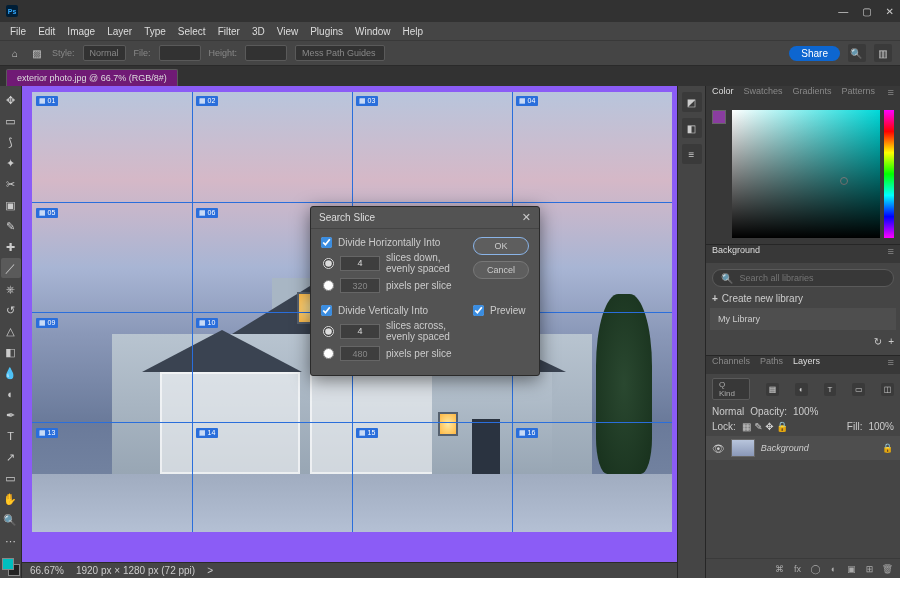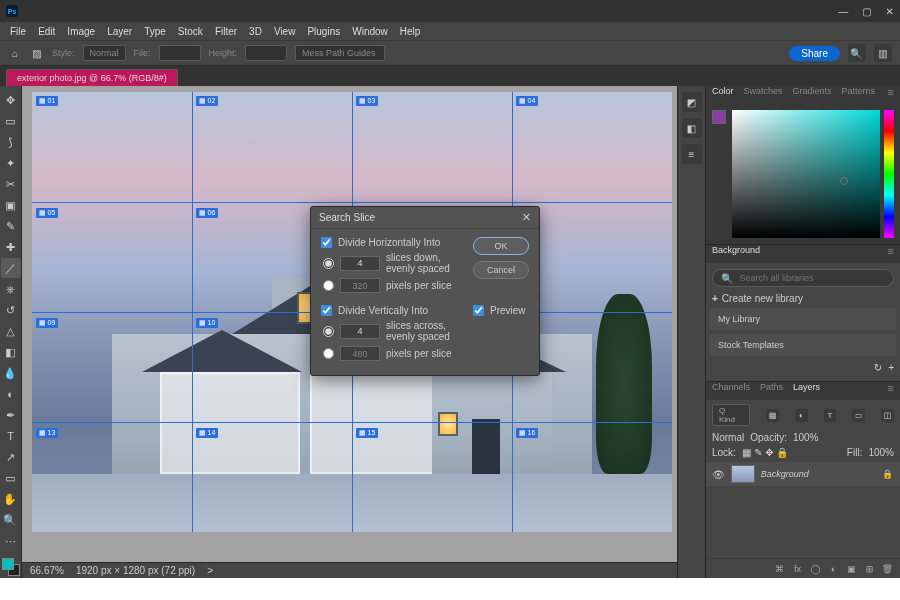--- a/index.html
+++ b/index.html
@@ -12,29 +12,29 @@
 .menubar{height:18px;background:#454545;display:flex;align-items:center;padding:0 10px;gap:12px}
 .menubar span{color:#ddd;font-size:10px;cursor:pointer}
 .optionsbar{height:26px;background:#454545;display:flex;align-items:center;padding:0 8px;gap:8px;border-top:1px solid #393939;border-bottom:1px solid #2a2a2a}
 .optionsbar .hicon{width:14px;height:14px;display:flex;align-items:center;justify-content:center}
 .optionsbar .lbl{color:#888;font-size:9px}
 .optionsbar .fld{background:#323232;border:1px solid #5a5a5a;border-radius:2px;padding:1px 6px;color:#888;font-size:9px;min-width:42px;height:16px;display:flex;align-items:center}
 .optionsbar .spacer{flex:1}
 .optionsbar .sharebtn{background:#0d66d0;color:#fff;border-radius:10px;padding:2px 12px;font-size:10px;cursor:pointer}
 .optionsbar .rbtn{width:18px;height:18px;display:flex;align-items:center;justify-content:center;background:#3a3a3a;border-radius:2px;cursor:pointer}
 .tabbar{height:20px;background:#323232;display:flex;align-items:flex-end;padding-left:6px}
-.tabbar .tab{background:#be185d;padding:3px 10px;font-size:9px;color:#ddd;border-top:1px solid #5a5a5a;border-left:1px solid #5a5a5a;border-right:1px solid #5a5a5a;border-radius:2px 2px 0 0}
+.tabbar .tab{background:#701a75;padding:3px 10px;font-size:9px;color:#ddd;border-top:1px solid #5a5a5a;border-left:1px solid #5a5a5a;border-right:1px solid #5a5a5a;border-radius:2px 2px 0 0}
 .workspace{flex:1;display:flex;background:#252525;position:relative;overflow:hidden}
 .toolbar{width:22px;background:#454545;display:flex;flex-direction:column;align-items:center;padding-top:4px;gap:1px;border-right:1px solid #2a2a2a}
 .toolbar .tool{width:20px;height:20px;display:flex;align-items:center;justify-content:center;border-radius:2px;cursor:pointer;font-size:11px;color:#ccc}
 .toolbar .tool.active{background:#5a5a5a}
 .toolbar .swatches{margin-top:6px;position:relative;width:18px;height:18px}
 .toolbar .swatches .fg{position:absolute;top:0;left:0;width:12px;height:12px;background:#00bfbf;border:1px solid #888;z-index:2}
 .toolbar .swatches .bg{position:absolute;bottom:0;right:0;width:12px;height:12px;background:#222;border:1px solid #888}
-.canvas-wrap{position:relative;flex:1;background:#a3a3a3;overflow:hidden}
+.canvas-wrap{position:relative;flex:1;background:#8b5cf6;overflow:hidden}
 .canvas{position:absolute;left:10px;top:6px;width:640px;height:440px;background:linear-gradient(to bottom,#b8c5dc 0%,#d5b8c7 20%,#a8b5d4 40%,#8a98b8 55%,#6a7a9a 75%,#7a8aa5 100%);overflow:hidden}
 .canvas .house{position:absolute;bottom:58px;left:80px;width:480px;height:240px}
 .canvas .house .body{position:absolute;bottom:0;left:0;width:100%;height:140px;background:linear-gradient(#b8c4d0,#98a6b4)}
 .canvas .house .garage{position:absolute;bottom:0;left:48px;width:290px;height:102px;display:flex;gap:10px}
 .canvas .house .garage .door{flex:1;background:rgba(255,255,255,.55);border:2px solid rgba(255,255,255,.6)}
 .canvas .house .roof-main{position:absolute;bottom:140px;left:120px;width:260px;height:0;border-left:130px solid transparent;border-right:130px solid transparent;border-bottom:80px solid #3a4351}
 .canvas .house .roof-left{position:absolute;bottom:102px;left:30px;width:160px;height:0;border-left:80px solid transparent;border-right:80px solid transparent;border-bottom:42px solid #3a4351}
 .canvas .house .upper{position:absolute;bottom:140px;left:160px;width:180px;height:56px;background:#a8b6c4}
 .canvas .house .win{position:absolute;width:30px;height:32px;background:radial-gradient(#ffe9a0,#ffb742);border:2px solid #55606e}
 .canvas .house .w1{bottom:150px;left:185px}
@@ -108,21 +108,21 @@
       <span>✕</span>
     </div>
   </div>
 
   <div class="menubar">
     <span>File</span>
     <span>Edit</span>
     <span>Image</span>
     <span>Layer</span>
     <span>Type</span>
-    <span>Stock</span>
+    <span>Select</span>
     <span>Filter</span>
     <span>3D</span>
     <span>View</span>
     <span>Plugins</span>
     <span>Window</span>
     <span>Help</span>
   </div>
 
   <div class="optionsbar">
     <div class="hicon">⌂</div>
@@ -255,21 +255,20 @@
         </div>
         <div class="srch">
           <span>🔍</span>
           <input placeholder="Search all libraries" style="">
         </div>
         <div class="newlib">
             <b>+</b>
             <span>Create new library</span>
           </div>
         <div class="libitem">My Library</div>
-        <div class="libitem">Stock Templates</div>
         <div class="bbar">
           <span>↻</span>
           <span>+</span>
         </div>
       </div>
 
       <div class="layers">
         <div class="panel-tabs">
           <span>Channels</span>
           <span>Paths</span>

